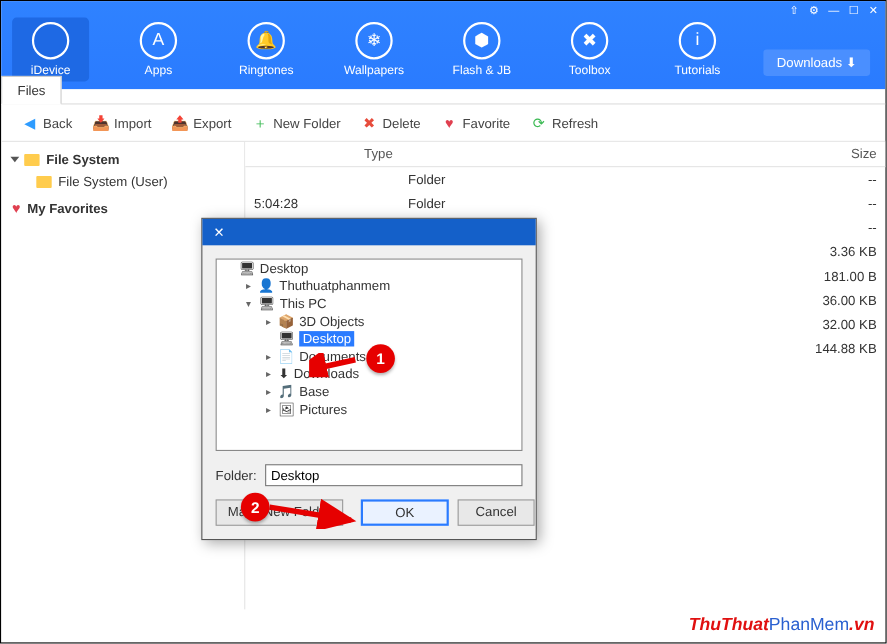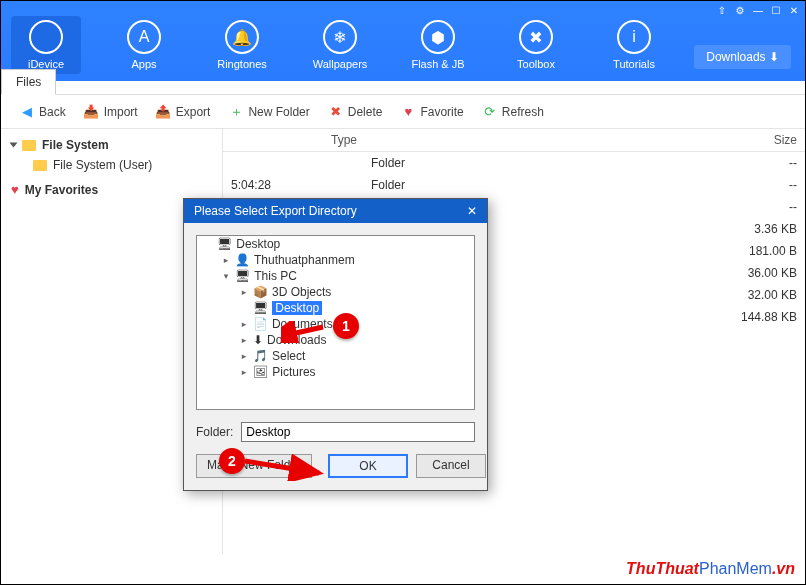--- a/index.html
+++ b/index.html
@@ -223,21 +223,20 @@
           <div class="col-type">DB-WAL File</div>
           <div style="flex:1"></div>
           <div class="col-size">144.88 KB</div>
         </div>
       </div>
   </div>
 </div>
 
 <div class="modal">
   <div class="mtitle">
-    <span>Please Select Export Directory</span>
     <span style="cursor:pointer">✕</span>
   </div>
   <div class="mbody">
     <div class="treebox" id="treebox">
         <div class="trow" style="padding-left: 6px;">
           <span class="ch"></span>
           <span>🖥</span>
           <span class="tlabel">Desktop</span>
         </div>
         <div class="trow" style="padding-left: 24px;">
@@ -266,21 +265,21 @@
           <span class="tlabel">Documents</span>
         </div>
         <div class="trow" style="padding-left: 42px;">
           <span class="ch">▸</span>
           <span>⬇</span>
           <span class="tlabel">Downloads</span>
         </div>
         <div class="trow" style="padding-left: 42px;">
           <span class="ch">▸</span>
           <span>🎵</span>
-          <span class="tlabel">Select</span>
+          <span class="tlabel">Base</span>
         </div>
         <div class="trow" style="padding-left: 42px;">
           <span class="ch">▸</span>
           <span>🖼</span>
           <span class="tlabel">Pictures</span>
         </div>
       </div>
     <div class="foldline">
       <span>Folder:</span>
       <input type="text" value="Desktop" style="">

